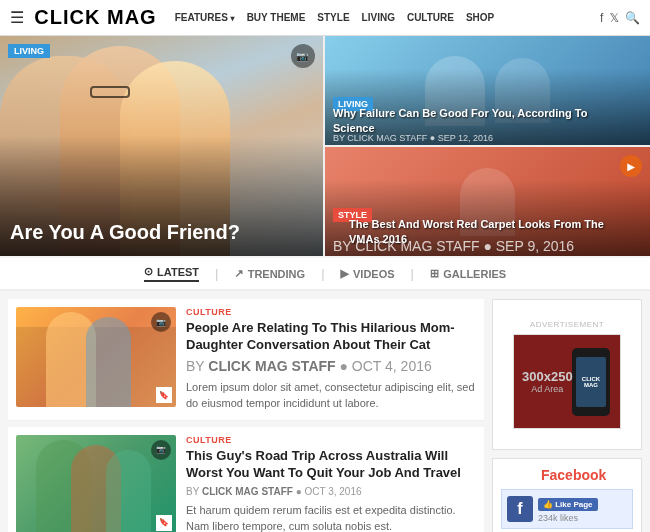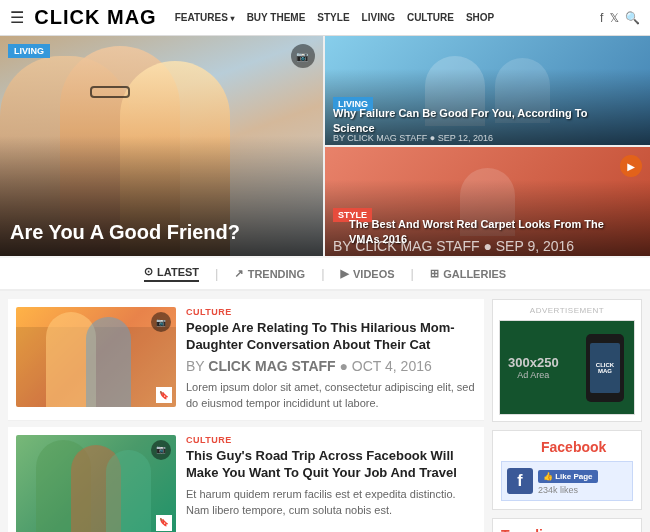--- a/index.html
+++ b/index.html
@@ -121,32 +121,33 @@
       <div style="flex:0 0 160px; height:100px; position:relative; overflow:hidden; border-radius:2px;">
         <div style="position:absolute; inset:0; background:linear-gradient(135deg, #78B878 0%, #4A9A6A 50%, #20936A 100%);"></div>
         <div style="position:absolute; bottom:0; left:20px; width:55px; height:95px; background:rgba(80,150,80,0.4); border-radius:28px 28px 0 0;"></div>
         <div style="position:absolute; bottom:0; left:55px; width:50px; height:90px; background:rgba(200,100,60,0.5); border-radius:25px 25px 0 0;"></div>
         <div style="position:absolute; bottom:0; left:90px; width:45px; height:85px; background:rgba(80,180,140,0.4); border-radius:22px 22px 0 0;"></div>
         <div style="position:absolute; top:5px; right:5px; background:rgba(0,0,0,0.45); border-radius:50%; width:20px; height:20px; display:flex; align-items:center; justify-content:center; color:#fff; font-size:8px; z-index:10;">📷</div>
         <div style="position:absolute; bottom:4px; right:4px; background:#fff; width:16px; height:16px; display:flex; align-items:center; justify-content:center; color:#aaa; font-size:8px;">🔖</div>
       </div>
       <div style="flex:1;">
         <div style="font-size:9px; font-weight:700; color:#e74c3c; text-transform:uppercase; margin-bottom:3px; letter-spacing:0.5px;">CULTURE</div>
-        <div style="font-size:13px; font-weight:700; color:#222; line-height:1.3; margin-bottom:4px;">This Guy's Road Trip Across Facebook Will Make You Want To Quit Your Job And Travel</div>
+        <div style="font-size:13px; font-weight:700; color:#222; line-height:1.3; margin-bottom:4px;">This Guy's Road Trip Across Australia Will Worst You Want To Quit Your Job And Travel</div>
+        <div style="font-size:10px; color:#999; margin-bottom:5px;">BY <span style="font-weight:700; color:#777;">CLICK MAG STAFF</span> ● <span>OCT 3, 2016</span></div>
         <div style="font-size:11px; color:#666; line-height:1.5;">Et harum quidem rerum facilis est et expedita distinctio. Nam libero tempore, cum soluta nobis est.</div>
       </div>
     </div>
 
   </div>
 
   <div style="flex:0 0 150px;">
 
-    <div style="background:#fff; border:1px solid #e0e0e0; text-align:center; padding:6px; margin-bottom:8px;">
+    <div style="background:#fff; border:1px solid #e0e0e0; text-align:center; padding:20px; margin-bottom:8px;">
       <div style="font-size:8px; color:#bbb; text-transform:uppercase; margin-bottom:5px; letter-spacing:0.5px;">ADVERTISEMENT</div>
-      <div style="background:#14532d; border:1px solid #ddd; height:95px; display:flex; align-items:center; justify-content:center; position:relative; overflow:hidden;">
+      <div style="background:#7f1d1d; border:1px solid #ddd; height:95px; display:flex; align-items:center; justify-content:center; position:relative; overflow:hidden;">
 
         <div style="position:absolute; right:10px; width:38px; height:68px; background:#1a1a1a; border-radius:5px; display:flex; flex-direction:column; align-items:center; justify-content:center; padding:3px;">
           <div style="width:30px; height:50px; background:#2a4a6a; border-radius:2px; overflow:hidden; display:flex; align-items:center; justify-content:center;">
             <div style="font-size:6px; color:#fff; font-weight:700; text-align:center;">CLICK MAG</div>
           </div>
         </div>
         <div style="position:absolute; left:8px; display:flex; flex-direction:column; align-items:center; justify-content:center;">
           <div style="font-size:13px; font-weight:700; color:#ccc;">300x250</div>
           <div style="font-size:9px; color:#bbb;">Ad Area</div>
         </div>

